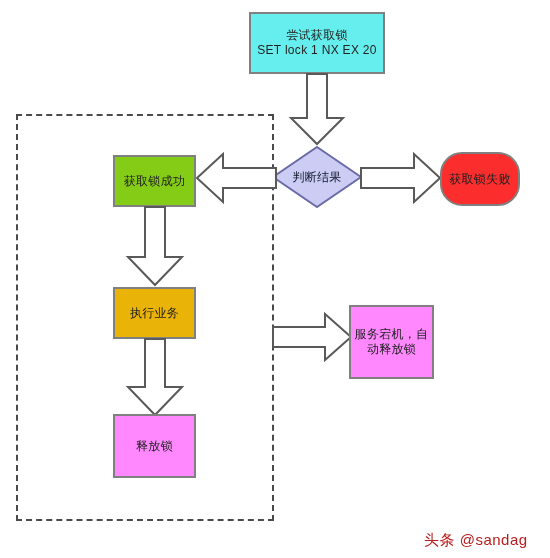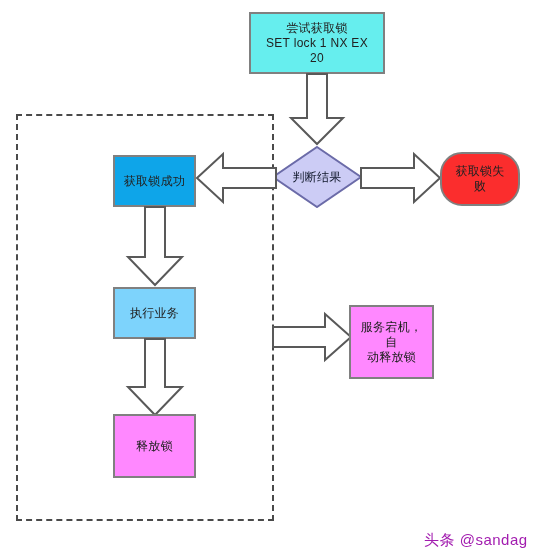--- a/index.html
+++ b/index.html
@@ -23,21 +23,21 @@
     display: flex;
     align-items: center;
     justify-content: center;
     text-align: center;
     border: 2px solid #808080;
     color: #222222;
     font-size: 12px;
     line-height: 15px;
     letter-spacing: 0.3px;
     white-space: pre-line;
-    padding: 8px;
+    padding: 2px;
   }
   .node .label {
     display: block;
     white-space: pre-line;
   }
   .diamond-wrap {
     position: absolute;
   }
   .diamond-wrap svg {
     display: block;
@@ -68,21 +68,21 @@
   }
   .group-box {
     position: absolute;
     box-sizing: border-box;
     border: 2px dashed #4a4a4a;
     background: transparent;
   }
   .watermark {
     position: absolute;
     font-size: 15px;
-    color: #a21caf;
+    color: #b91c1c;
     letter-spacing: 0.5px;
     white-space: nowrap;
   }
 </style>
 </head>
 <body>
 
 <div id="canvas">
 
   <div class="group-box" style="left:16px; top:114px; width:258px; height:407px;"></div>
@@ -110,35 +110,35 @@
       <polygon points="0,25 26,1 26,15 79,15 79,35 26,35 26,49"></polygon>
     </svg>
   </div>
 
   <div class="arrow" style="left:360px; top:153px; width:80px; height:50px;">
     <svg width="80" height="50" viewBox="0 0 80 50">
       <polygon points="80,25 54,1 54,15 1,15 1,35 54,35 54,49"></polygon>
     </svg>
   </div>
 
-  <div class="node" style="left:113px; top:155px; width:83px; height:52px; background:#0ea5e9;">
+  <div class="node" style="left:113px; top:155px; width:83px; height:52px; background:#84cc16;">
     <span class="label">获取锁成功</span>
   </div>
 
   <div class="node" style="left:440px; top:152px; width:80px; height:54px; background:#fb2d2d;border-radius:22px;">
     <span class="label">获取锁失败</span>
   </div>
 
   <div class="arrow" style="left:126px; top:207px; width:58px; height:80px;">
     <svg width="58" height="80" viewBox="0 0 58 80">
       <polygon points="19,0 39,0 39,50 56,50 29,78 2,50 19,50"></polygon>
     </svg>
   </div>
 
-  <div class="node" style="left:113px; top:287px; width:83px; height:52px; background:#7dd3fc;">
+  <div class="node" style="left:113px; top:287px; width:83px; height:52px; background:#eab308;">
     <span class="label">执行业务</span>
   </div>
 
   <div class="arrow" style="left:126px; top:339px; width:58px; height:78px;">
     <svg width="58" height="78" viewBox="0 0 58 78">
       <polygon points="19,0 39,0 39,48 56,48 29,76 2,48 19,48"></polygon>
     </svg>
   </div>
 
   <div class="node" style="left:113px; top:414px; width:83px; height:64px; background:#ff88ff;">

